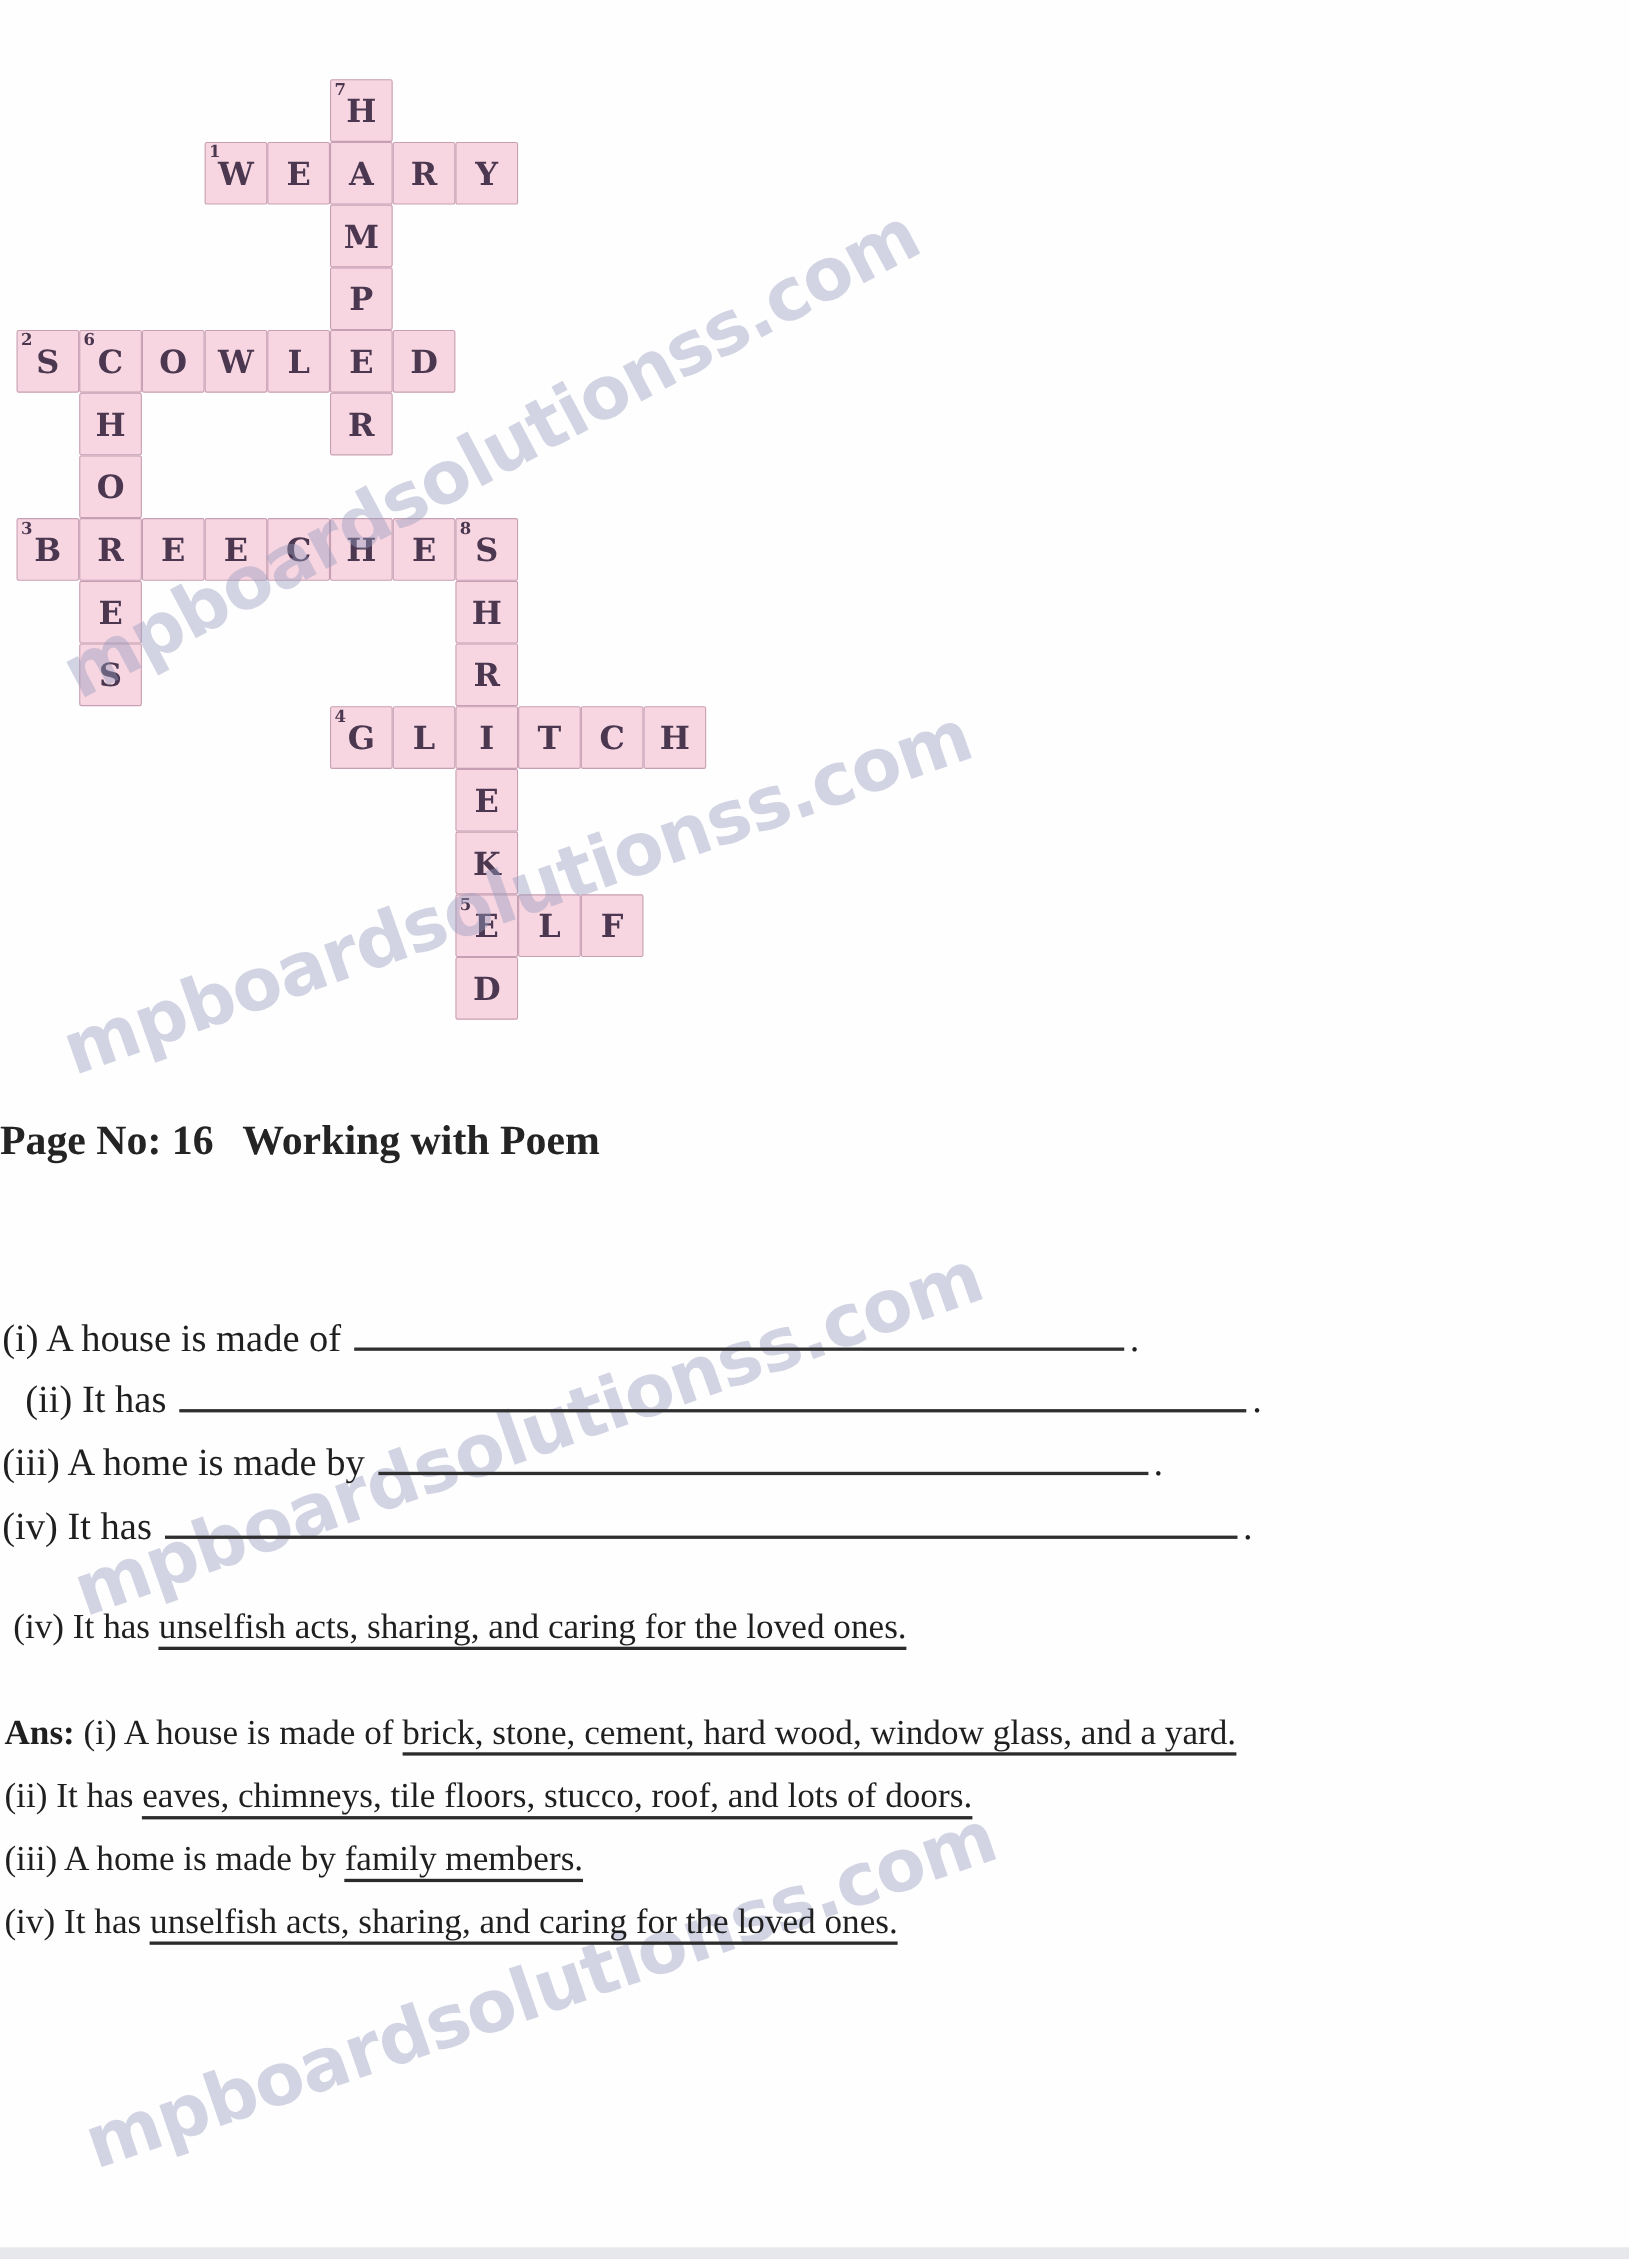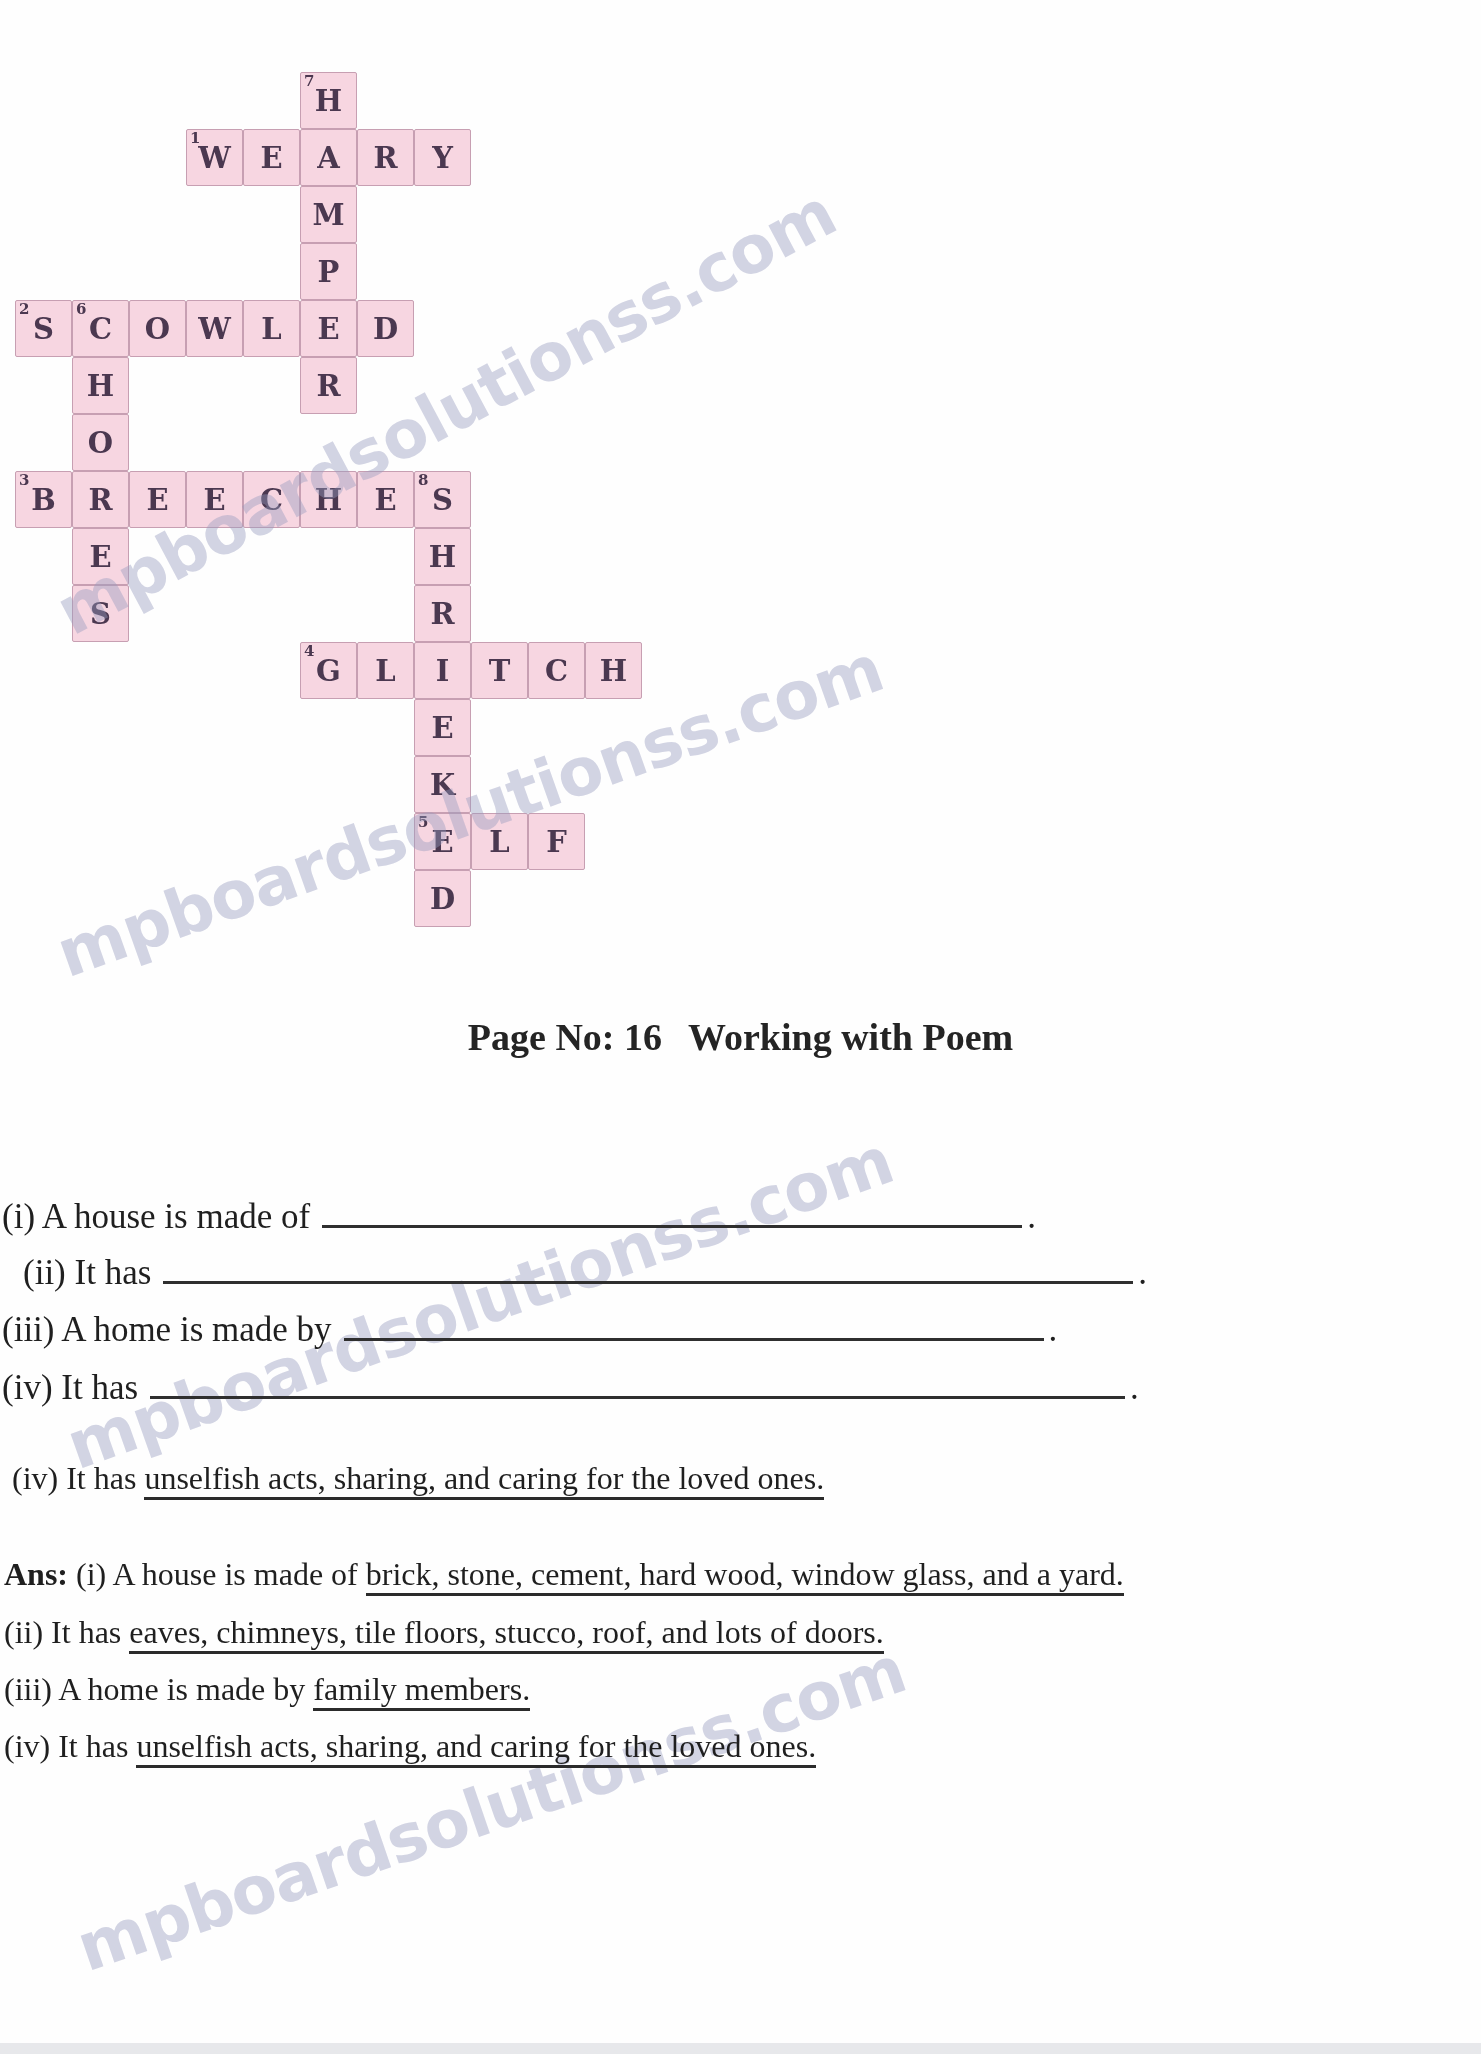--- a/index.html
+++ b/index.html
@@ -9,21 +9,21 @@
   
   .cell{position:absolute;width:57px;height:57px;box-sizing:border-box;
         background:#f7d6e1;border:1.5px solid #c79fb2;border-radius:2px;
         display:flex;align-items:center;justify-content:center;
         font-family:"DejaVu Serif",serif;font-weight:bold;font-size:29px;color:#4b3850;}
   .cell .num{position:absolute;top:0px;left:3px;font-size:15px;line-height:17px;font-weight:bold;color:#4b3850;}
   
   .wm{position:absolute;white-space:nowrap;font-family:"DejaVu Sans","Liberation Sans",sans-serif;
       font-weight:bold;font-size:66px;letter-spacing:-1px;transform-origin:0 50%;pointer-events:none;}
   
-  .title{position:absolute;top:1015px;left:0;width:100%;text-align:center;
+  .title{position:absolute;top:1015px;left:0;width:100%;text-align:left;
          font-size:38px;font-weight:bold;color:#242424;}
   .title .gap{display:inline-block;width:26px;}
   .question{position:absolute;top:1106px;left:4px;width:1475px;font-size:35px;margin:0;}
   .fill-item{position:absolute;left:2px;font-size:35px;white-space:nowrap;}
   .blank{display:inline-block;height:0.72em;border-bottom:3px solid #2f2f2f;margin:0 5px 0 12px;}
   .ans-line{position:absolute;left:4px;font-size:32px;white-space:pre-wrap;}
   .uline{border-bottom:3px solid #2b2b2b;padding-bottom:1px;}
   .bold{font-weight:bold;}
   .bottom-bar{position:absolute;left:0;top:2043px;width:1481px;height:11px;background:#e7e8eb;}
 </style>

